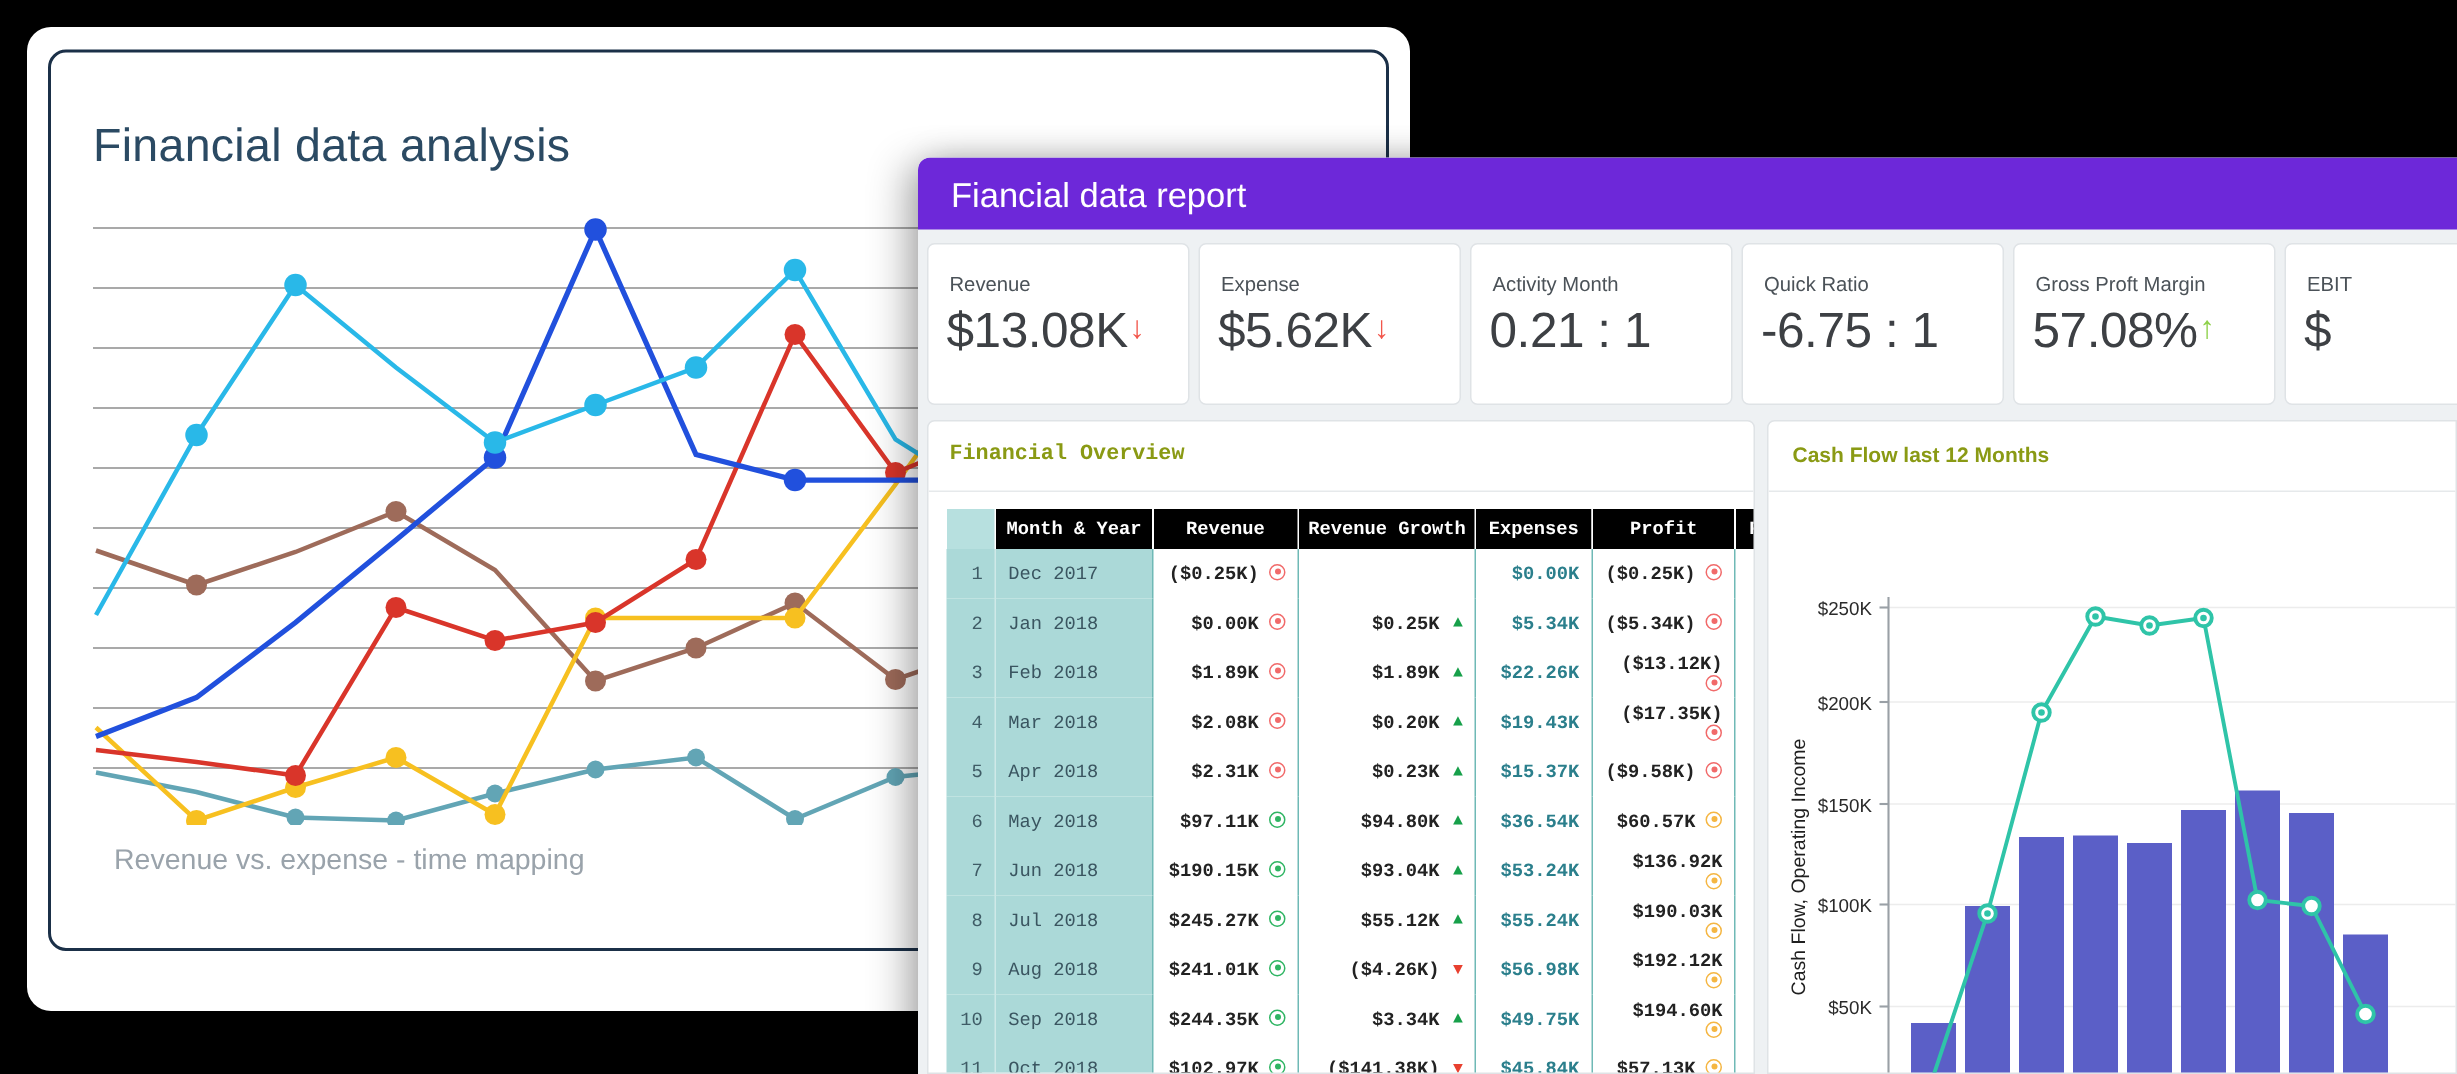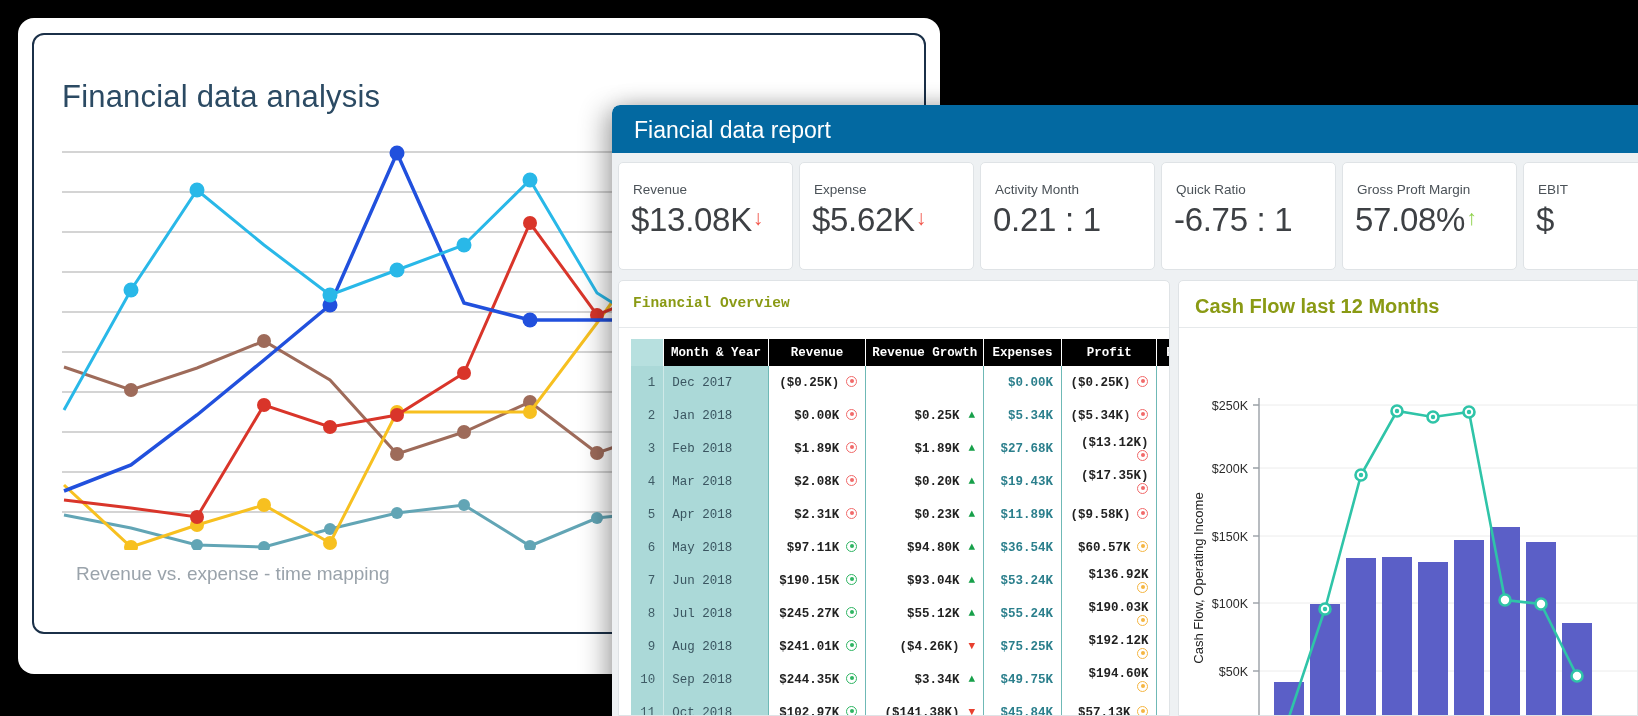--- a/index.html
+++ b/index.html
@@ -34,21 +34,21 @@
   
   #report-window{
     position:absolute;left:612px;top:105px;width:1026px;height:611px;
     background:#eef1f3;
     border-top-left-radius:8px;
     box-shadow:-14px 0 26px -6px rgba(0,0,0,.30), 0 -8px 22px -10px rgba(0,0,0,.25);
     overflow:hidden;
   }
   #report-titlebar{
     position:absolute;left:0;top:0;width:100%;height:48px;
-    background:#0369a1;border-top-left-radius:8px;
+    background:#6d28d9;border-top-left-radius:8px;
   }
   #report-title{
     position:absolute;left:22px;top:12px;
     font-size:23px;color:#ffffff;white-space:nowrap;
   }
   
   #kpi-strip{
     position:absolute;left:0;top:57px;width:100%;height:112px;
     display:flex;gap:0;padding-left:6px;
   }
@@ -113,21 +113,21 @@
   .tri-up{color:#17a04a;}
   .tri-dn{color:#e8402f;}
   .wrapdot{display:block;text-align:right;line-height:12px;height:12px;}
 
   #cash-panel{
     position:absolute;left:566px;top:175px;width:460px;height:436px;
     background:#fff;border:1px solid #dfe3e6;border-top-left-radius:5px;
     box-sizing:border-box;overflow:hidden;
   }
   #cash-heading{
-    position:absolute;left:16px;top:14px;font-size:20px;font-weight:700;
+    position:absolute;left:16px;top:14px;font-size:14px;font-weight:700;
     color:#8a9a14;white-space:nowrap;
   }
   #cash-rule{position:absolute;left:0;top:46px;width:100%;height:1px;background:#e6e9eb;}
   #cash-plot{position:absolute;left:0;top:47px;width:460px;height:389px;}
 </style>
 </head>
 <body>
 
 <div id="back-sheet"></div>
 
@@ -302,39 +302,39 @@
               <td class="c-grw">$0.25K<span class="tri tri-up">▲</span></td>
               <td class="c-exp">$5.34K</td>
               <td class="c-pft">($5.34K)<span class="dot dot-red"></span></td>
               <td class="c-nxt"></td>
             </tr>
             <tr>
               <td class="c-idx">3</td>
               <td class="c-mon">Feb 2018</td>
               <td class="c-rev">$1.89K<span class="dot dot-red"></span></td>
               <td class="c-grw">$1.89K<span class="tri tri-up">▲</span></td>
-              <td class="c-exp">$27.68K</td>
+              <td class="c-exp">$22.26K</td>
               <td class="c-pft">($13.12K)<span class="wrapdot"><span class="dot dot-red"></span></span></td>
               <td class="c-nxt"></td>
             </tr>
             <tr>
               <td class="c-idx">4</td>
               <td class="c-mon">Mar 2018</td>
               <td class="c-rev">$2.08K<span class="dot dot-red"></span></td>
               <td class="c-grw">$0.20K<span class="tri tri-up">▲</span></td>
               <td class="c-exp">$19.43K</td>
               <td class="c-pft">($17.35K)<span class="wrapdot"><span class="dot dot-red"></span></span></td>
               <td class="c-nxt"></td>
             </tr>
             <tr>
               <td class="c-idx">5</td>
               <td class="c-mon">Apr 2018</td>
               <td class="c-rev">$2.31K<span class="dot dot-red"></span></td>
               <td class="c-grw">$0.23K<span class="tri tri-up">▲</span></td>
-              <td class="c-exp">$11.89K</td>
+              <td class="c-exp">$15.37K</td>
               <td class="c-pft">($9.58K)<span class="dot dot-red"></span></td>
               <td class="c-nxt"></td>
             </tr>
             <tr>
               <td class="c-idx">6</td>
               <td class="c-mon">May 2018</td>
               <td class="c-rev">$97.11K<span class="dot dot-green"></span></td>
               <td class="c-grw">$94.80K<span class="tri tri-up">▲</span></td>
               <td class="c-exp">$36.54K</td>
               <td class="c-pft">$60.57K<span class="dot dot-amber"></span></td>
@@ -356,21 +356,21 @@
               <td class="c-grw">$55.12K<span class="tri tri-up">▲</span></td>
               <td class="c-exp">$55.24K</td>
               <td class="c-pft">$190.03K<span class="wrapdot"><span class="dot dot-amber"></span></span></td>
               <td class="c-nxt"></td>
             </tr>
             <tr>
               <td class="c-idx">9</td>
               <td class="c-mon">Aug 2018</td>
               <td class="c-rev">$241.01K<span class="dot dot-green"></span></td>
               <td class="c-grw">($4.26K)<span class="tri tri-dn">▼</span></td>
-              <td class="c-exp">$75.25K</td>
+              <td class="c-exp">$56.98K</td>
               <td class="c-pft">$192.12K<span class="wrapdot"><span class="dot dot-amber"></span></span></td>
               <td class="c-nxt"></td>
             </tr>
             <tr>
               <td class="c-idx">10</td>
               <td class="c-mon">Sep 2018</td>
               <td class="c-rev">$244.35K<span class="dot dot-green"></span></td>
               <td class="c-grw">$3.34K<span class="tri tri-up">▲</span></td>
               <td class="c-exp">$49.75K</td>
               <td class="c-pft">$194.60K<span class="wrapdot"><span class="dot dot-amber"></span></span></td>

